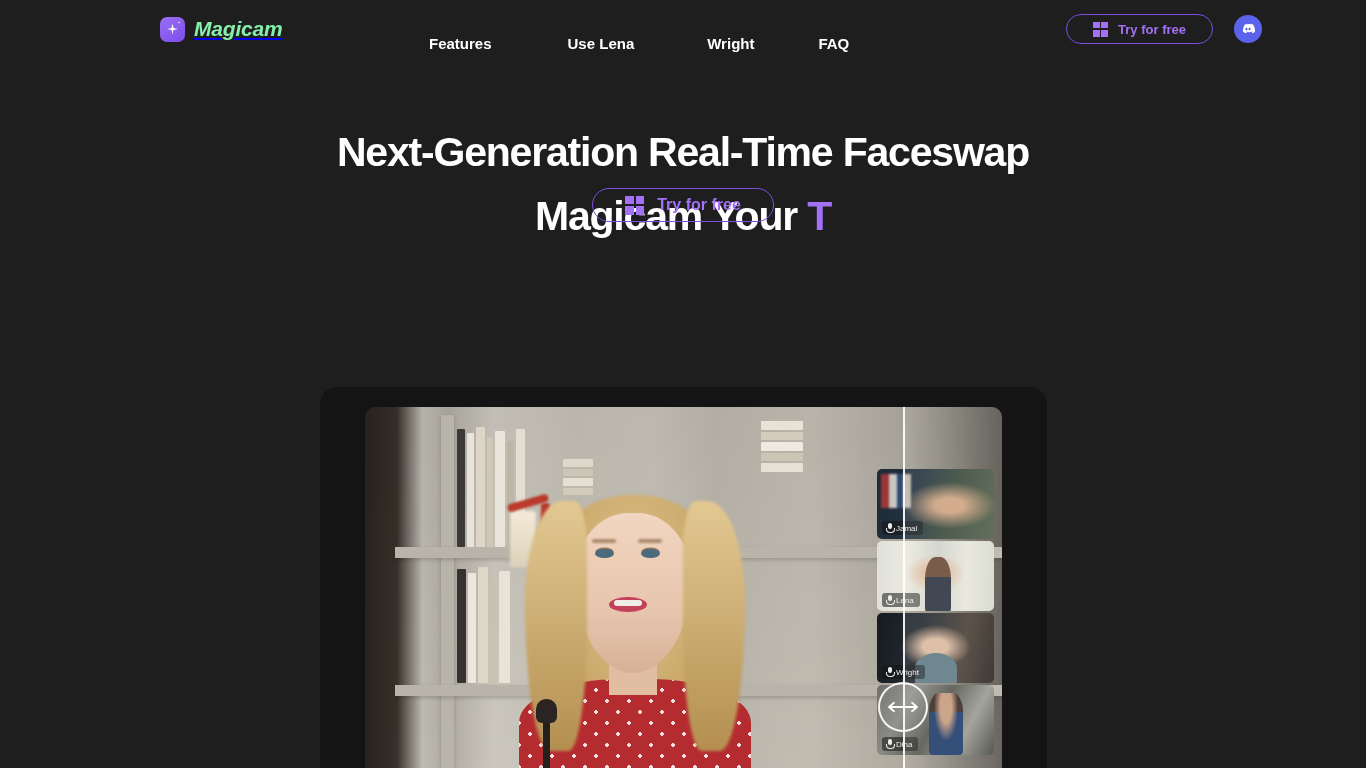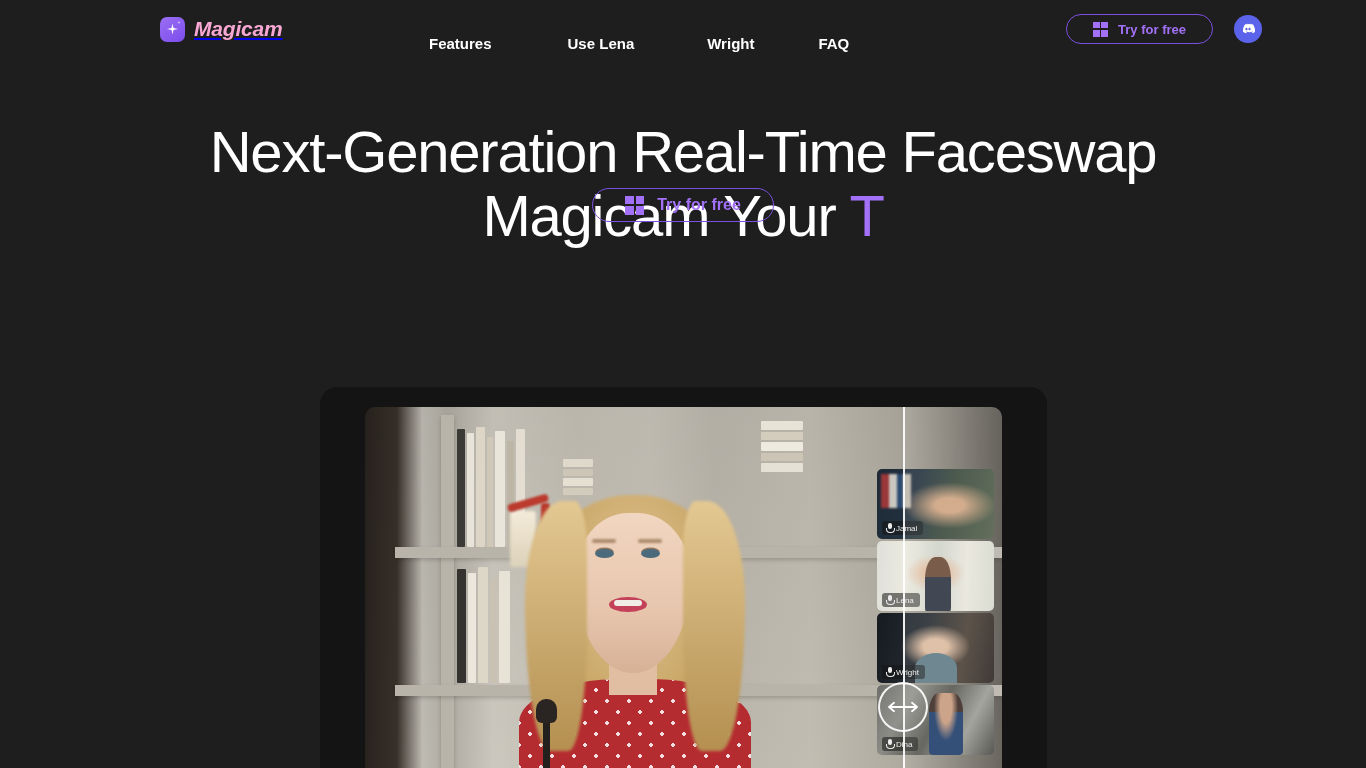--- a/index.html
+++ b/index.html
@@ -42,21 +42,21 @@
   }
   .brand-mark .spark-small {
     position: absolute;
     right: 4px; top: 4px;
     width: 4px; height: 4px;
     background: #fff;
     clip-path: polygon(50% 0%, 59% 41%, 100% 50%, 59% 59%, 50% 100%, 41% 59%, 0% 50%, 41% 41%);
     opacity: .85;
   }
   .brand-name {
-    color: #f9a8d4;
+    color: #86efac;
     font-size: 21px;
     font-weight: 700;
     font-style: italic;
     letter-spacing: -0.2px;
   }
 
   .nav {
     position: absolute;
     left: 429px;
     display: flex;
@@ -118,22 +118,22 @@
 
   
   .hero {
     position: absolute;
     top: 120px; left: 0;
     width: 1366px;
     text-align: center;
   }
   .headline {
     color: #ffffff;
-    font-size: 58px;
-    font-weight: 400;
+    font-size: 41px;
+    font-weight: 700;
     line-height: 64px;
     letter-spacing: -1.2px;
   }
   .headline .accent { color: #a371f7; }
 
   .hero-cta-wrap {
     position: absolute;
     top: 188px; left: 0;
     width: 1366px;
     display: flex;

